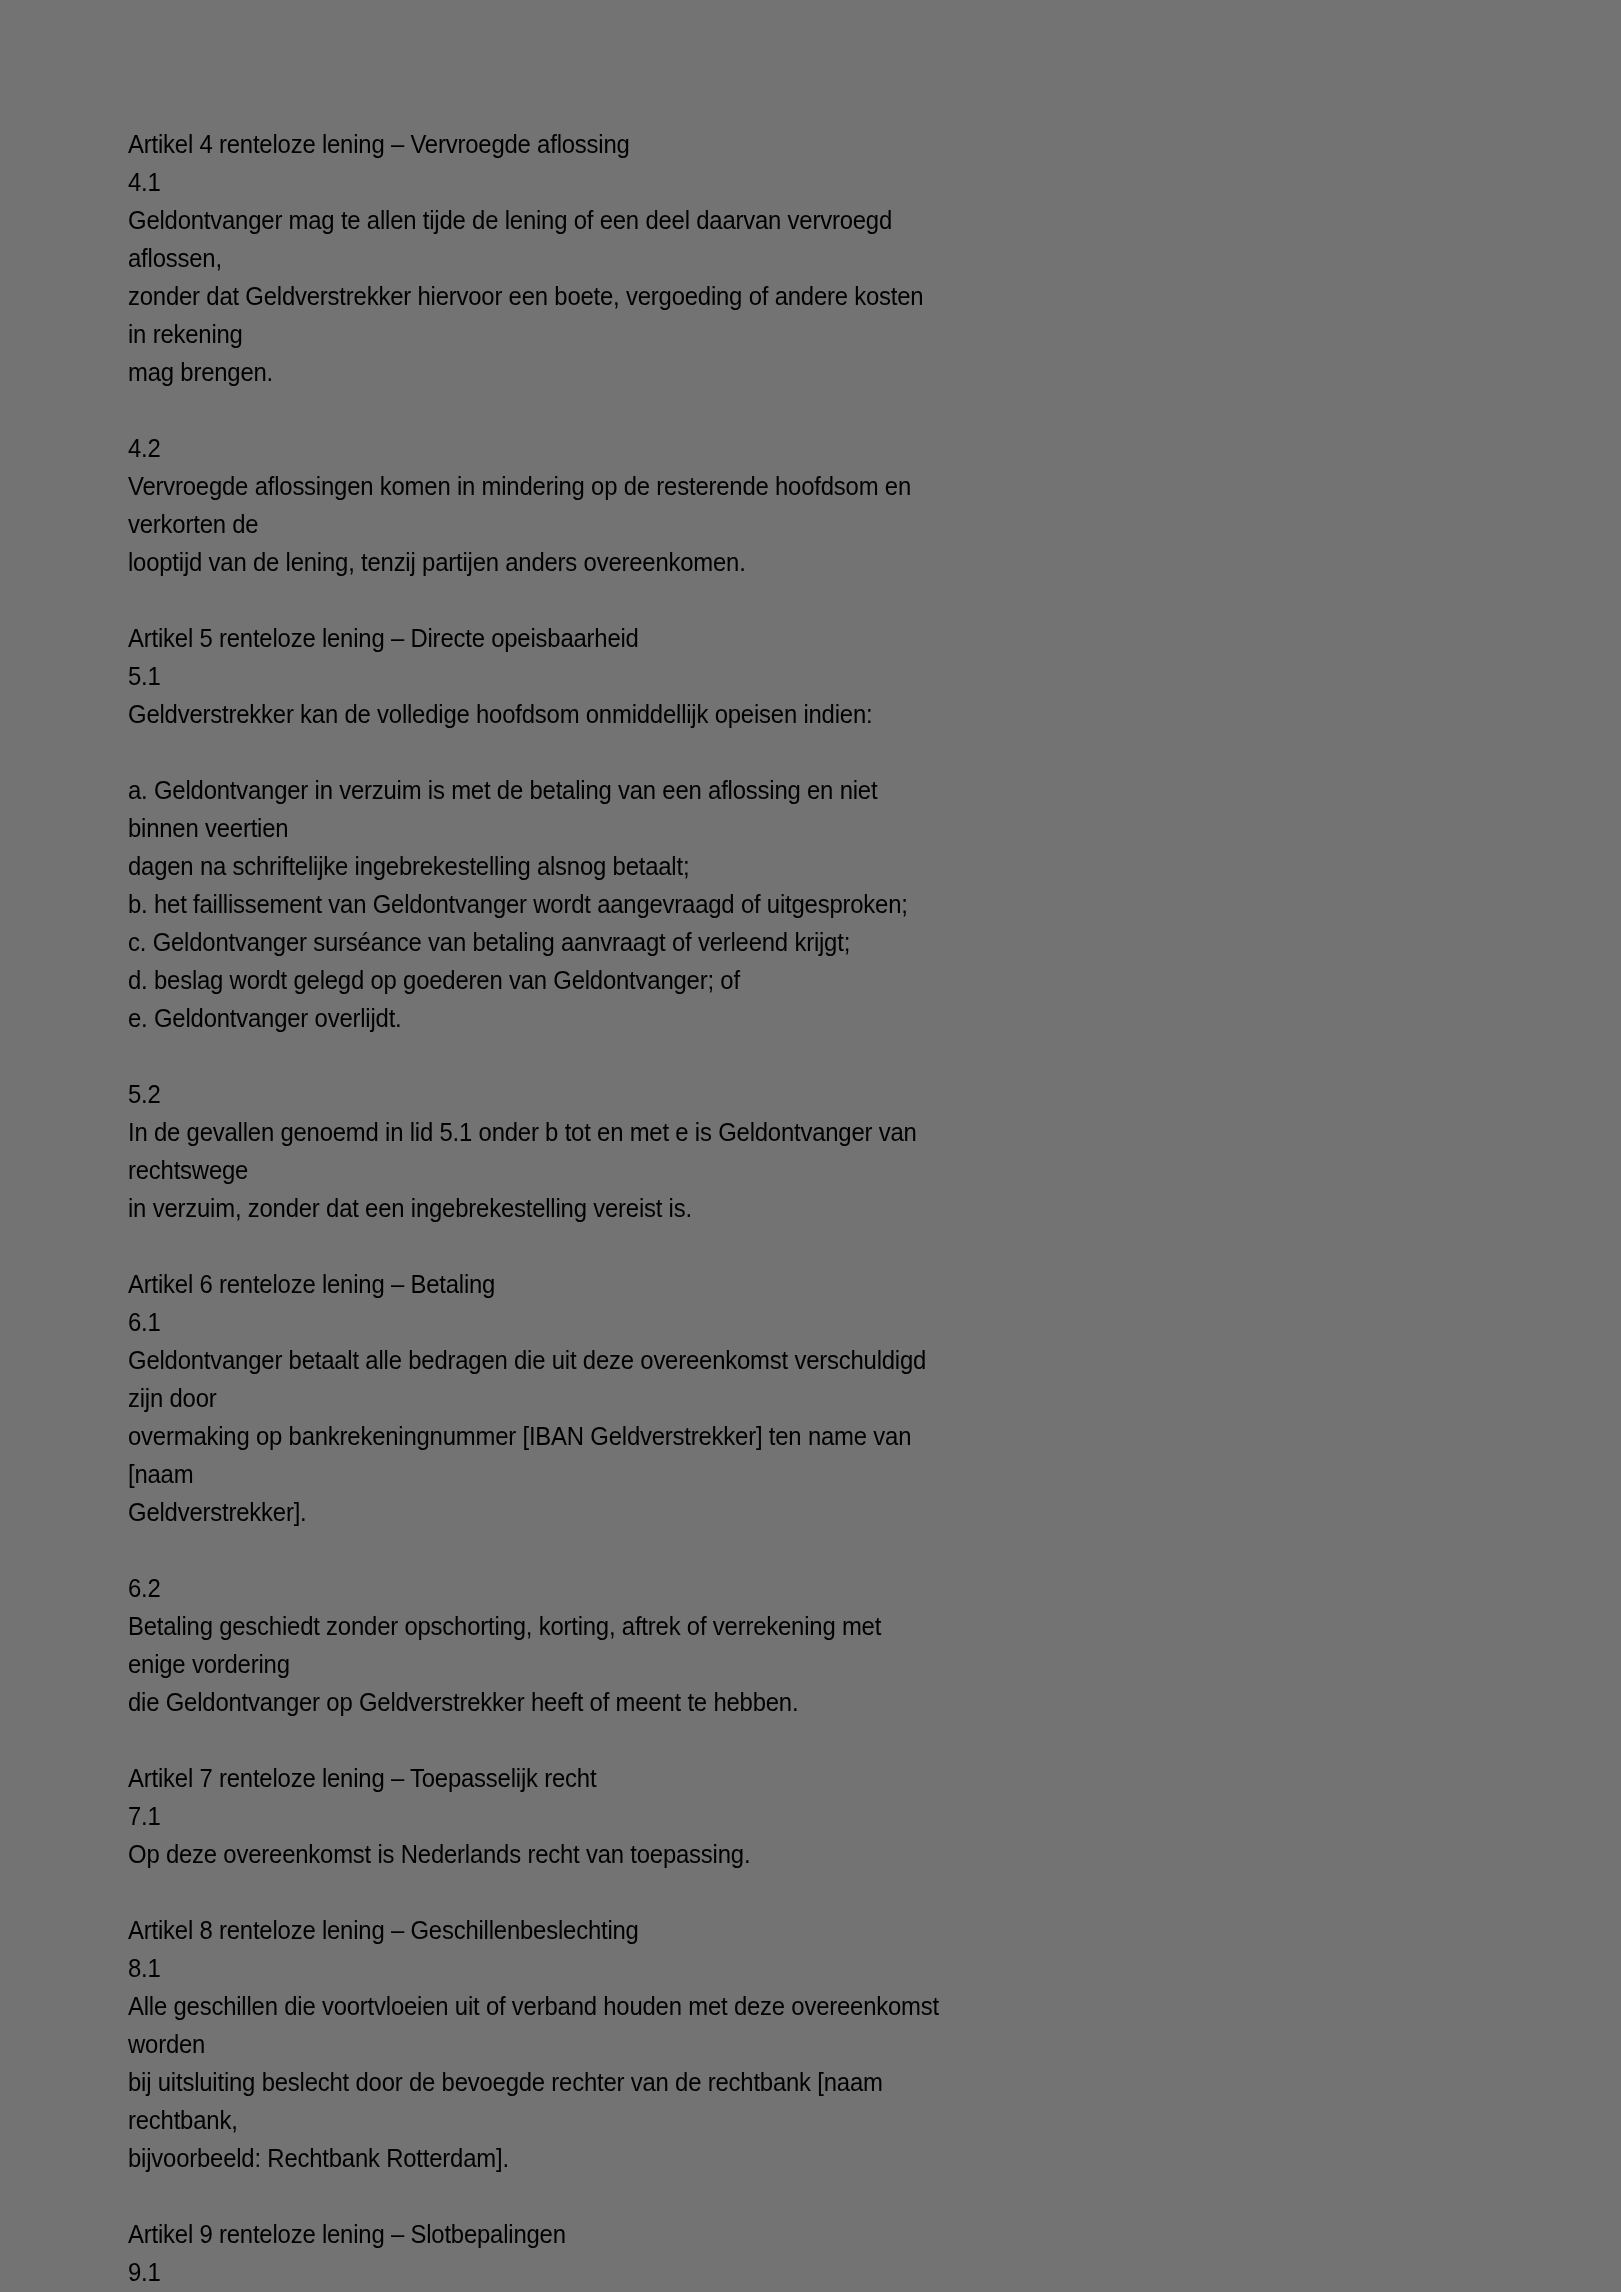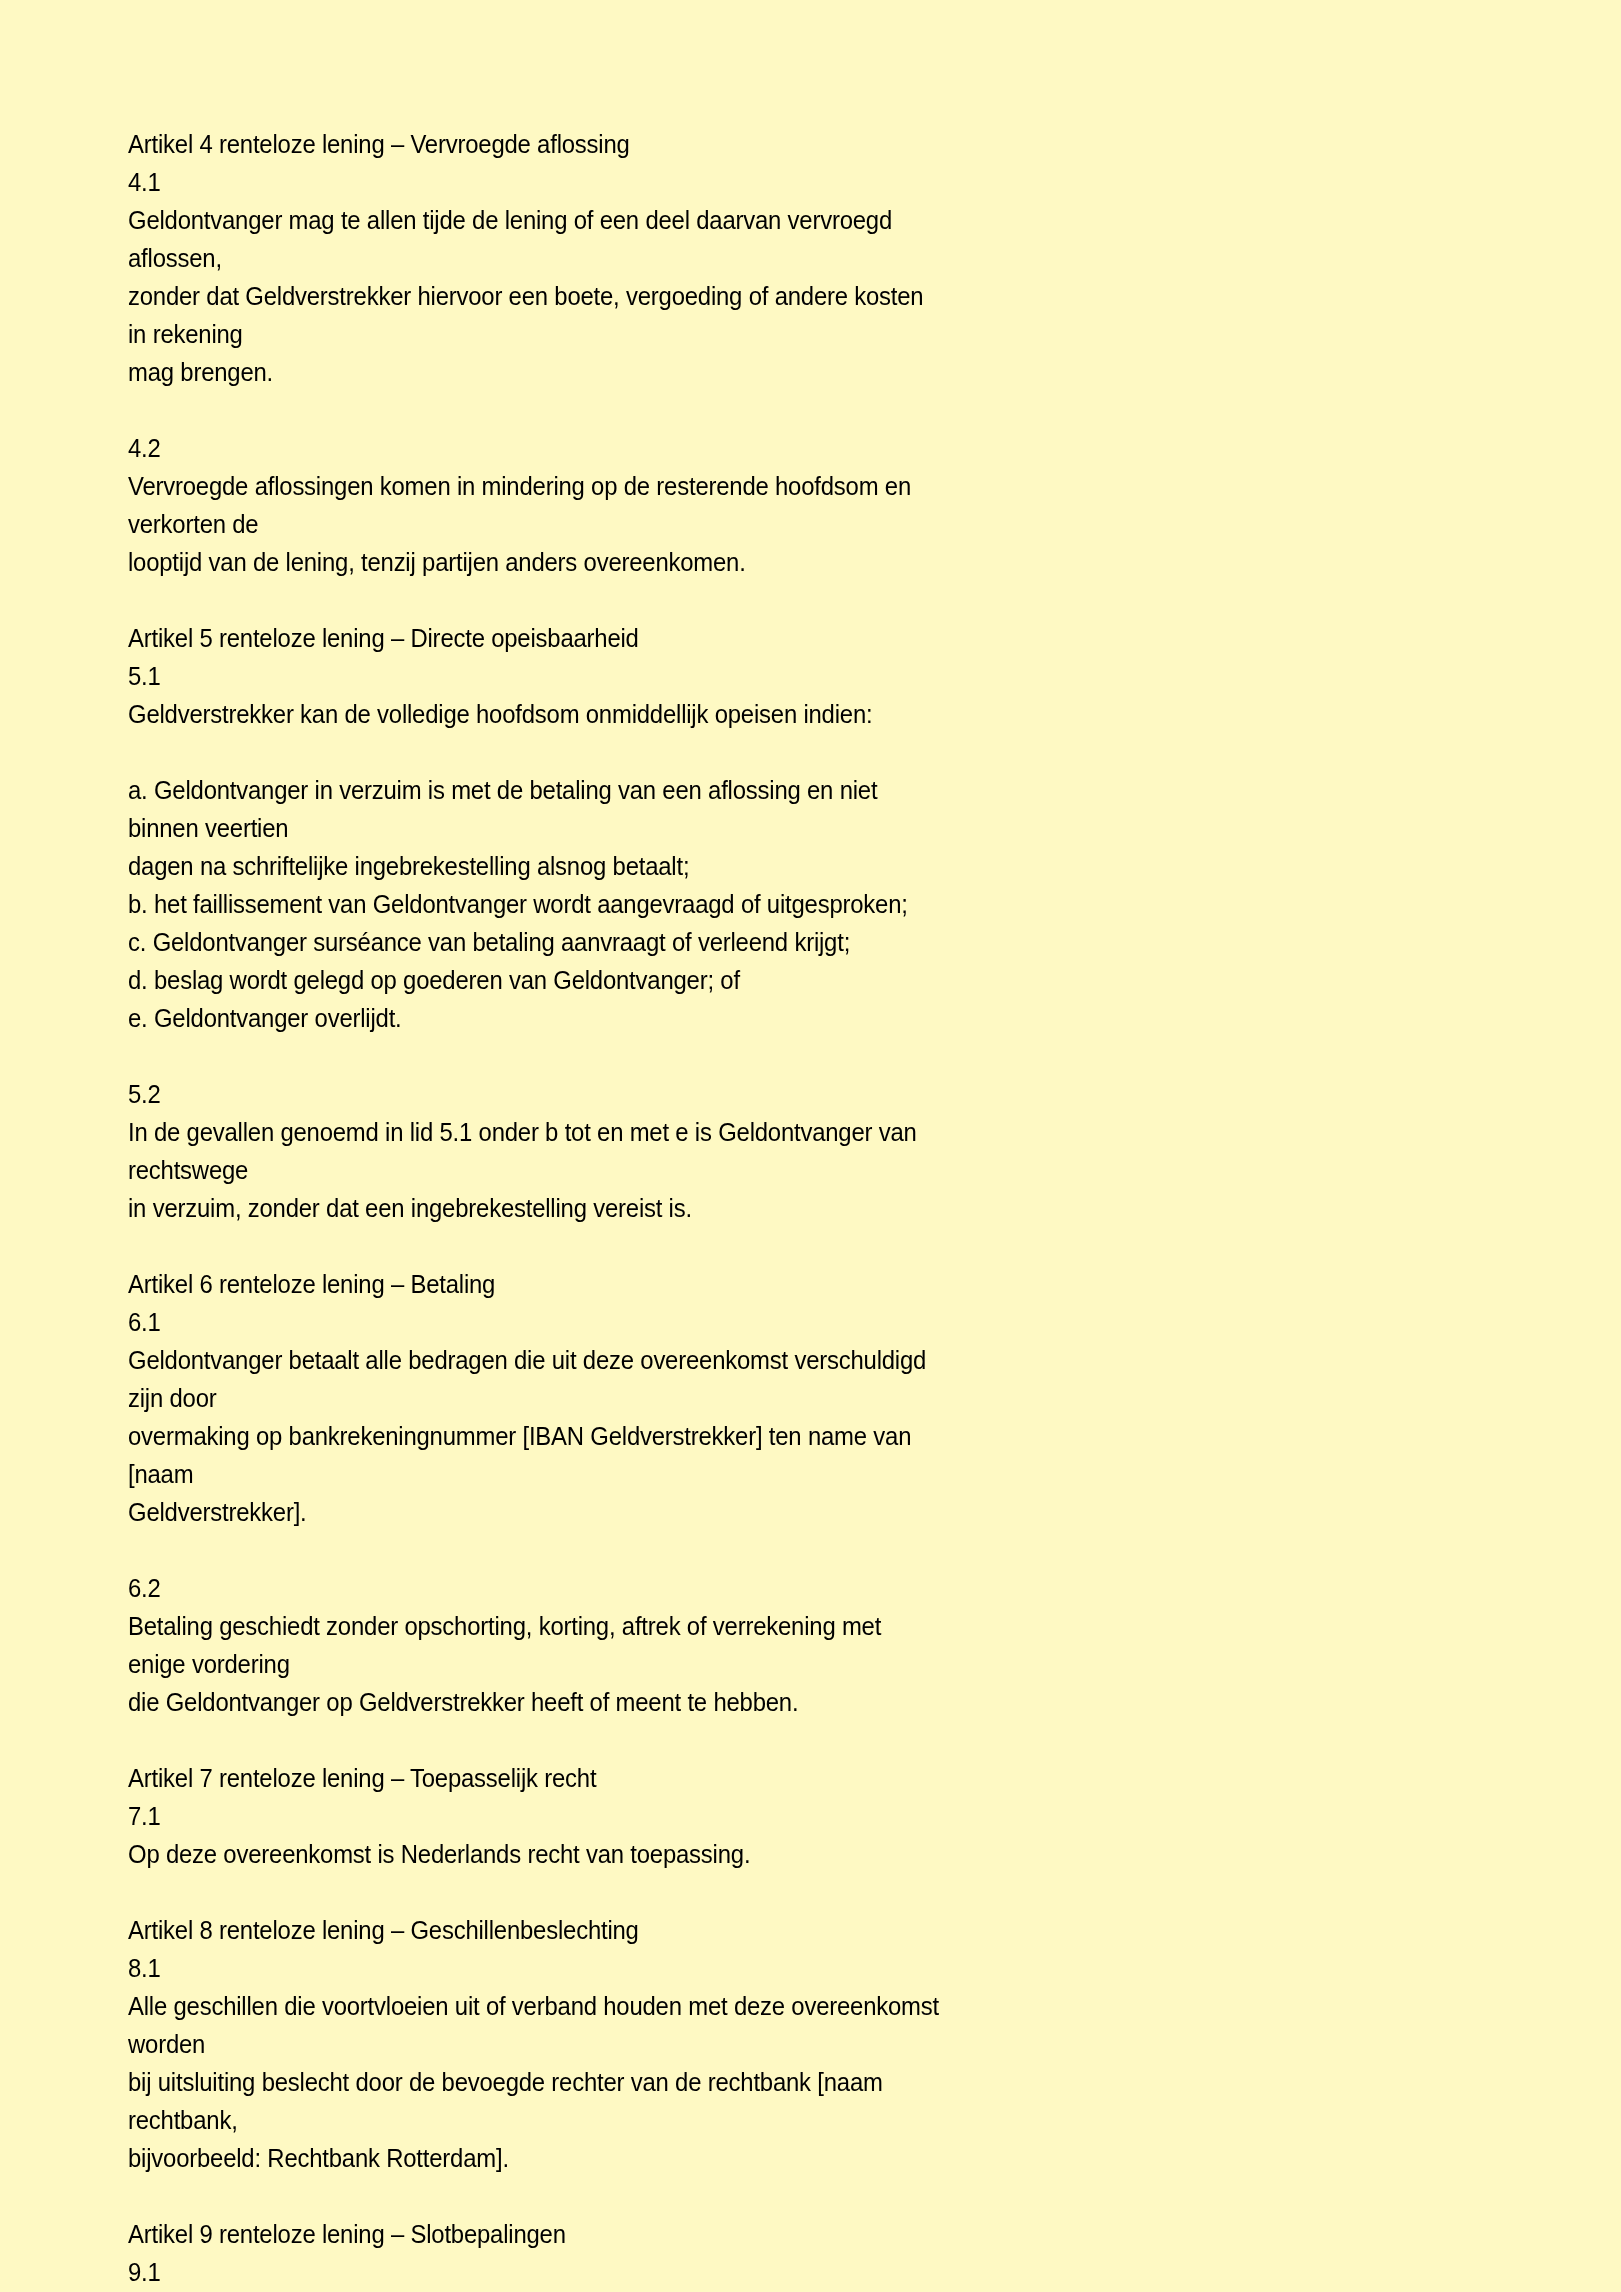--- a/index.html
+++ b/index.html
@@ -8,21 +8,21 @@
     padding: 0;
     background: #ffffff;
   }
   body {
     font-family: "Liberation Sans", "DejaVu Sans", sans-serif;
   }
   .page {
     position: relative;
     width: 1621px;
     height: 2293px;
-    background: #fef9c3;
+    background: #737373;
     box-sizing: border-box;
     overflow: hidden;
   }
   .doc-body {
     position: absolute;
     left: 128px;
     top: 125px;
     width: 851px;
     color: #000000;
     font-size: 25px;

